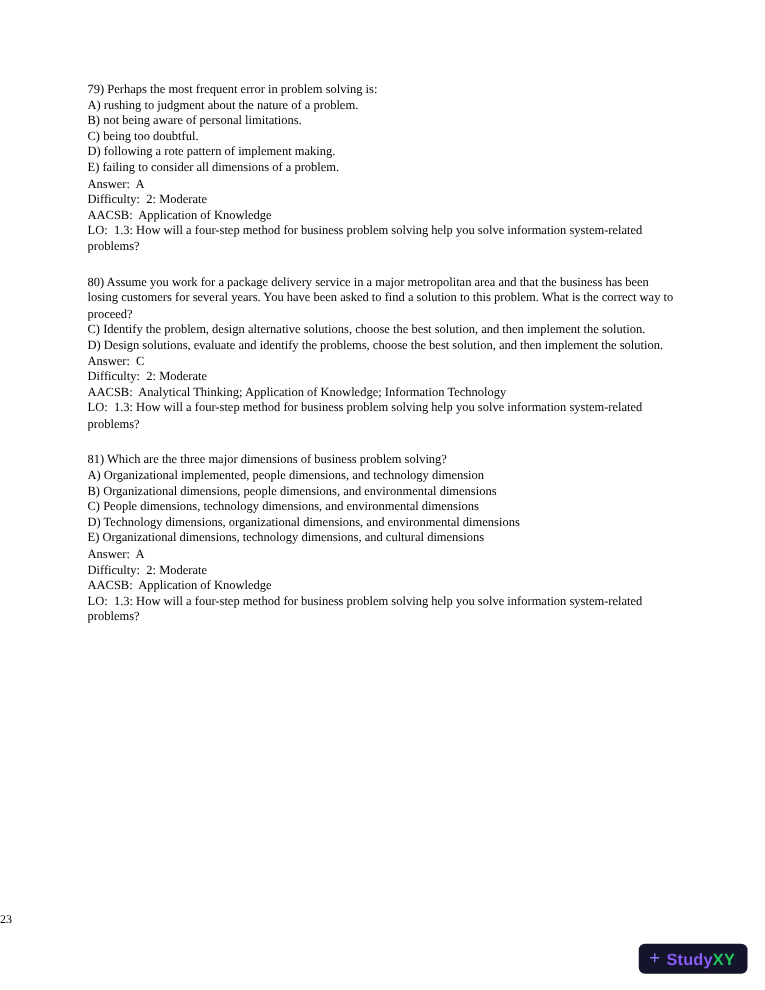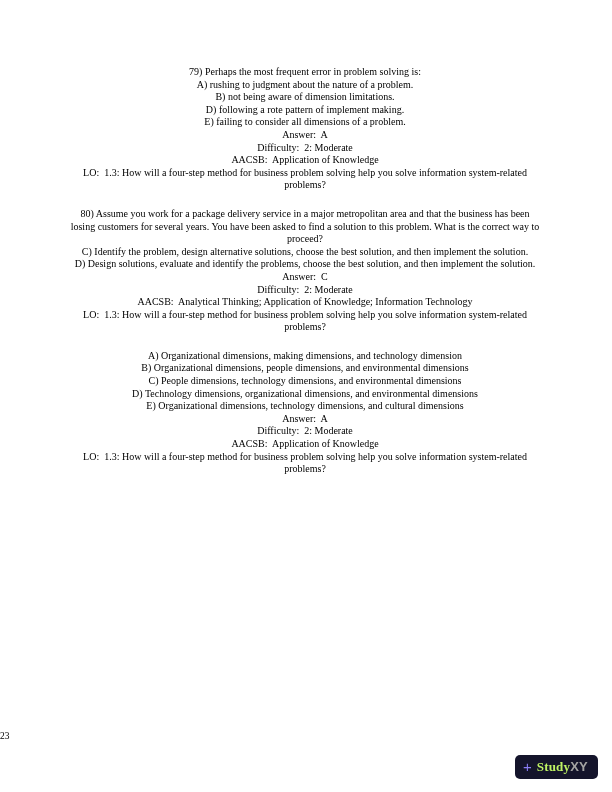--- a/index.html
+++ b/index.html
@@ -20,21 +20,21 @@
     top: 66px;
     left: 70px;
     width: 470px;
   }
   .line {
     font-size: 10px;
     line-height: 12.6px;
     white-space: pre-wrap;
     color: #000000;
   }
-  .question { margin-bottom: 16px; text-align: center; }
+  .question { margin-bottom: 16px; }
   .footer-page-number {
     position: absolute;
     top: 731px;
     left: 0;
     width: 100%;
     text-align: left;
     font-size: 9.5px;
     color: #000000;
   }
   .brand-badge {
@@ -59,52 +59,54 @@
 </style>
 </head>
 <body>
 
 <div class="page">
   <div class="content">
 
     <div class="question">
       <div class="line">79) Perhaps the most frequent error in problem solving is:</div>
       <div class="line">A) rushing to judgment about the nature of a problem.</div>
-      <div class="line">B) not being aware of dimension limitations.</div>
+      <div class="line">B) not being aware of personal limitations.</div>
+      <div class="line">C) being too doubtful.</div>
       <div class="line">D) following a rote pattern of implement making.</div>
       <div class="line">E) failing to consider all dimensions of a problem.</div>
       <div class="line">Answer:  A</div>
       <div class="line">Difficulty:  2: Moderate</div>
       <div class="line">AACSB:  Application of Knowledge</div>
       <div class="line">LO:  1.3: How will a four-step method for business problem solving help you solve information system-related problems?</div>
     </div>
 
     <div class="question">
       <div class="line">80) Assume you work for a package delivery service in a major metropolitan area and that the business has been losing customers for several years. You have been asked to find a solution to this problem. What is the correct way to proceed?</div>
       <div class="line">C) Identify the problem, design alternative solutions, choose the best solution, and then implement the solution.</div>
       <div class="line">D) Design solutions, evaluate and identify the problems, choose the best solution, and then implement the solution.</div>
       <div class="line">Answer:  C</div>
       <div class="line">Difficulty:  2: Moderate</div>
       <div class="line">AACSB:  Analytical Thinking; Application of Knowledge; Information Technology</div>
       <div class="line">LO:  1.3: How will a four-step method for business problem solving help you solve information system-related problems?</div>
     </div>
 
     <div class="question">
-      <div class="line">A) Organizational dimensions, making dimensions, and technology dimension</div>
+      <div class="line">81) Which are the three major dimensions of business problem solving?</div>
+      <div class="line">A) Organizational implemented, people dimensions, and technology dimension</div>
       <div class="line">B) Organizational dimensions, people dimensions, and environmental dimensions</div>
       <div class="line">C) People dimensions, technology dimensions, and environmental dimensions</div>
       <div class="line">D) Technology dimensions, organizational dimensions, and environmental dimensions</div>
       <div class="line">E) Organizational dimensions, technology dimensions, and cultural dimensions</div>
       <div class="line">Answer:  A</div>
       <div class="line">Difficulty:  2: Moderate</div>
       <div class="line">AACSB:  Application of Knowledge</div>
       <div class="line">LO:  1.3: How will a four-step method for business problem solving help you solve information system-related problems?</div>
     </div>
 
   </div>
 
   <div class="footer-page-number">23</div>
 
   <div class="brand-badge" id="brand-badge" style="background: rgb(20, 20, 43);">
     <span class="brand-plus" id="brand-plus" style="color: rgb(138, 124, 245);">+</span>
-    <span class="brand-text"><span id="brand-primary" style="color: #bef264; font-family: Liberation Serif, serif;">Study</span><span id="brand-secondary" style="color: #a3a3a3; text-align: right;">XY</span></span>
+    <span class="brand-text"><span id="brand-primary" style="color: #8b5cf6;">Study</span><span id="brand-secondary" style="color: #22c55e; text-align: right;">XY</span></span>
   </div>
 </div>
 
 </body></html>

